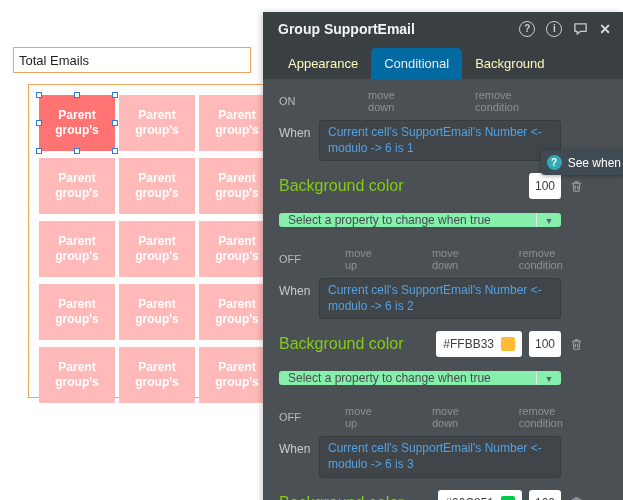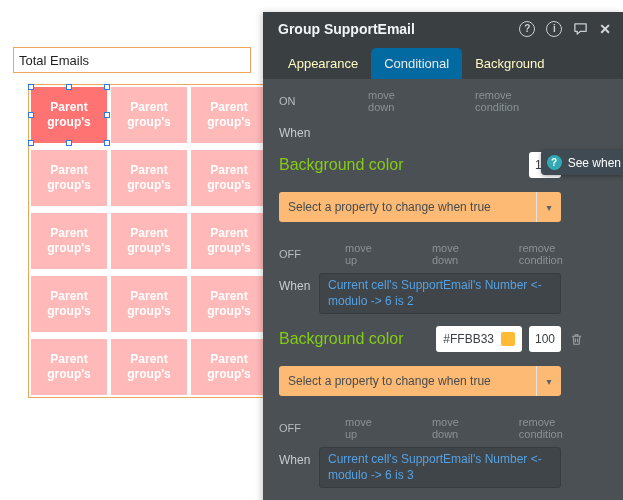--- a/index.html
+++ b/index.html
@@ -5,21 +5,21 @@
   html,body{margin:0;padding:0;}
   .stage{position:relative;width:623px;height:500px;overflow:hidden;background:#ffffff;
          font-family:"Liberation Sans",sans-serif;-webkit-font-smoothing:antialiased;}
 
   
   .canvas{position:absolute;inset:0;background:#fff;}
   .text-el{position:absolute;left:13px;top:47px;width:238px;height:26px;box-sizing:border-box;
            border:1px solid #efa45b;background:#fff;font-size:13px;color:#1f1f1f;
            padding:5px 0 0 5px;}
   .rg{position:absolute;left:28px;top:84px;width:242px;height:314px;box-sizing:border-box;
-      border:1px solid #efa45b;background:#fff;padding:2px;
+      border:1px solid #efa45b;background:#fff;padding:10px;
       display:grid;grid-template-columns:repeat(3,76px);grid-auto-rows:56px;gap:7px 4px;}
   .cell{position:relative;display:flex;align-items:center;justify-content:center;text-align:center;
         color:#fff;font-weight:700;font-size:12px;line-height:1.25;background:#FFB9B9;}
   .cell .cell-text{display:block;padding:0 12px;}
   .h{position:absolute;width:6px;height:6px;background:#fff;border:1px solid #2e7ce0;box-sizing:border-box;z-index:3;}
   .h-nw{left:-3px;top:-3px}.h-n{left:50%;margin-left:-3px;top:-3px}.h-ne{right:-3px;top:-3px}
   .h-e{right:-3px;top:50%;margin-top:-3px}.h-se{right:-3px;bottom:-3px}.h-s{left:50%;margin-left:-3px;bottom:-3px}
   .h-sw{left:-3px;bottom:-3px}.h-w{left:-3px;top:50%;margin-top:-3px}
 
   
@@ -46,21 +46,21 @@
   .expr{flex:1;background:#3f4548;border:1px solid #373c3f;border-radius:3px;padding:4px 8px;
         color:#55a1e3;font-size:12px;line-height:1.3;cursor:pointer;}
   .prop-row{display:flex;align-items:center;width:305px;margin-bottom:14px;}
   .plabel{color:#84cc16;font-size:16px;flex:1;}
   .hexbox{background:#fff;border-radius:3px;height:26px;display:flex;align-items:center;gap:7px;
           padding:0 7px;font-size:12px;color:#3c4043;cursor:text;}
   .swatch{width:14px;height:14px;border-radius:2px;display:inline-block;background:#ccc;}
   .opbox{background:#fff;border-radius:3px;height:26px;width:32px;display:flex;align-items:center;
          justify-content:center;font-size:12px;color:#3c4043;margin-left:7px;cursor:text;}
   .trash{margin-left:8px;cursor:pointer;flex:none;}
-  .dropdown{width:282px;height:30px;background:#fdba74;border-radius:3px;display:flex;align-items:center;
+  .dropdown{width:282px;height:14px;background:#86efac;border-radius:3px;display:flex;align-items:center;
             font-size:12px;color:#474c4f;margin-bottom:20px;box-sizing:border-box;padding-left:9px;cursor:pointer;}
   .dropdown .dd-text{flex:1;}
   .caret{width:24px;height:100%;display:flex;align-items:center;justify-content:center;
          color:#5b6164;font-size:10px;border-left:1px solid #e4e4e4;}
 
   .seeref{position:absolute;right:0;top:138px;height:25px;background:#3f4a52;border-radius:4px 0 0 4px;
           display:flex;align-items:center;gap:6px;padding:0 2px 0 6px;color:#fff;font-size:12px;
           box-shadow:0 1px 4px rgba(0,0,0,.35);z-index:6;cursor:pointer;white-space:nowrap;overflow:hidden;}
   .qbadge{width:15px;height:15px;border-radius:50%;background:#31aab4;color:#fff;font-size:10px;
           font-weight:700;display:flex;align-items:center;justify-content:center;flex:none;}
@@ -154,20 +154,21 @@
     <div class="pbody">
 
       <section>
         <div class="cond-head">
           <span class="cond-state">ON</span>
           <span class="lnk">move down</span>
           <span class="lnk">remove condition</span>
         </div>
         <div class="when-row">
           <span class="when-label">When</span>
+          <div class="expr">Current cell's SupportEmail's Number &lt;- modulo -&gt; 6 is 1</div>
         </div>
         <div class="prop-row">
           <span class="plabel">Background color</span>
           <div class="opbox">100</div>
           <svg class="trash" viewBox="0 0 16 16" width="15" height="15">
             <path d="M3 4.5h10M6.5 4.5V3h3v1.5M4.5 4.5l.7 8.5h5.6l.7-8.5M6.8 7v4M9.2 7v4" stroke="#9aa1a5" fill="none" stroke-width="1.2"></path>
           </svg>
         </div>
         <div class="dropdown">
           <span class="dd-text">Select a property to change when true</span>

